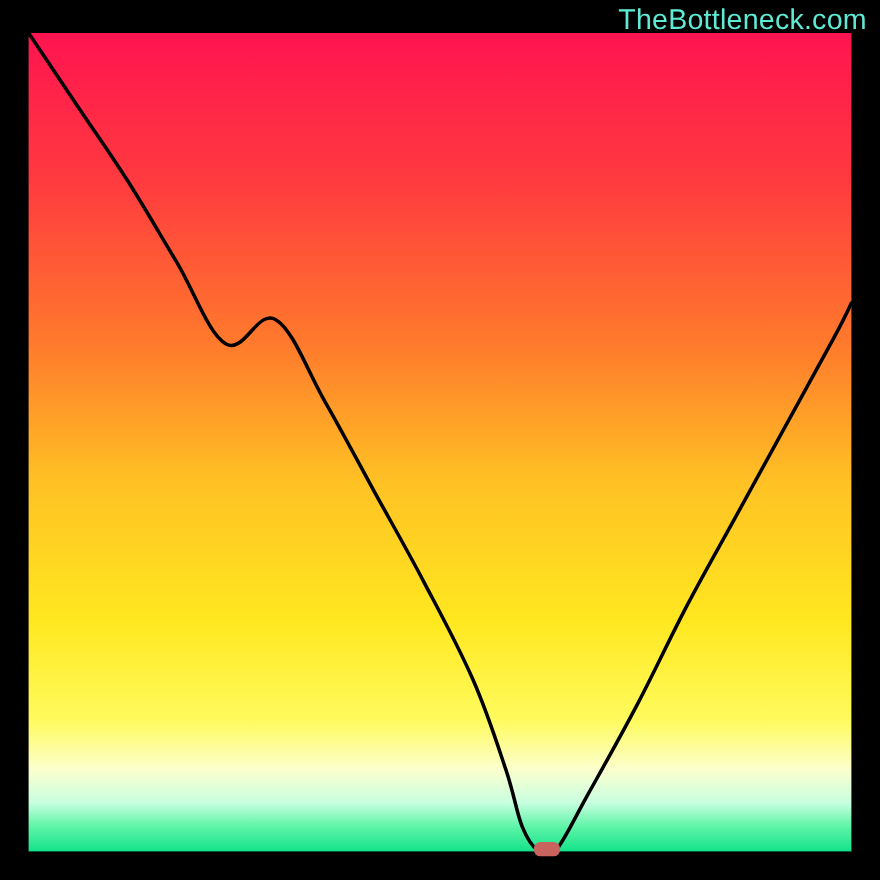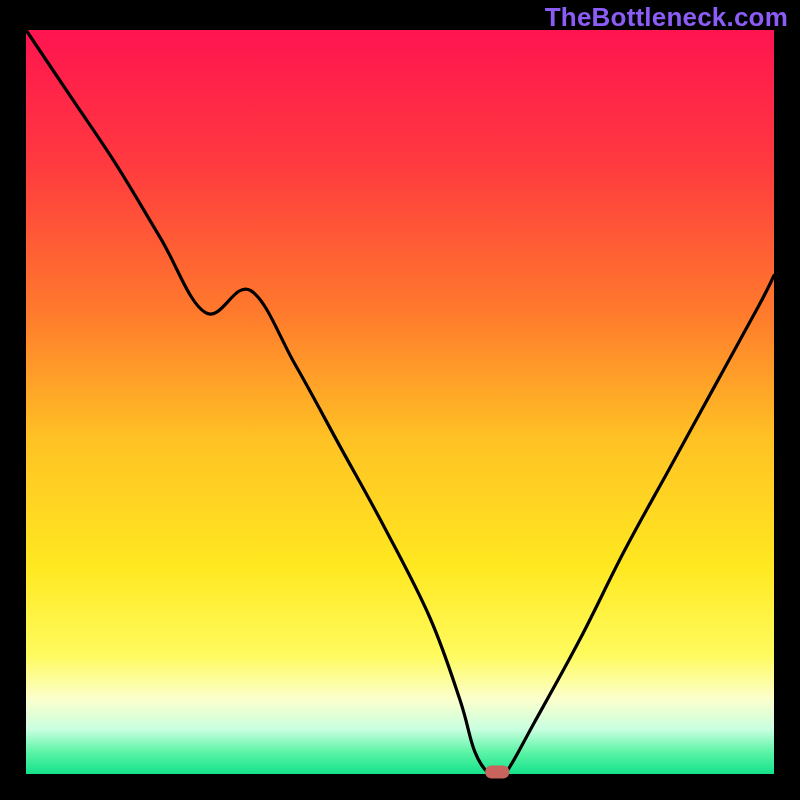--- a/index.html
+++ b/index.html
@@ -15,22 +15,22 @@
     position: relative;
     width: 800px;
     height: 800px;
     background: #000000;
   }
   .watermark {
     position: absolute;
     top: 2px;
     right: 12px;
     font-size: 26px;
-    font-weight: 700;
-    color: #8b5cf6;
+    font-weight: 400;
+    color: #5eead4;
     letter-spacing: 0.2px;
     z-index: 10;
   }
   svg {
     display: block;
   }
 </style>
 </head>
 <body>
 

